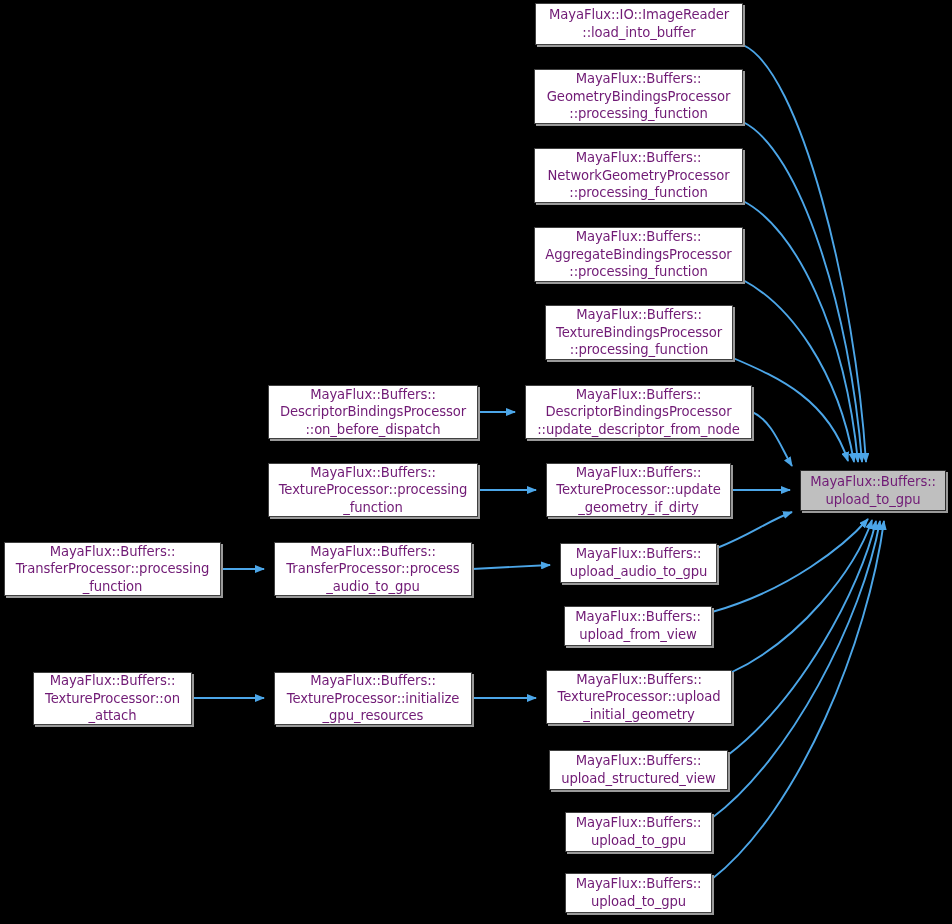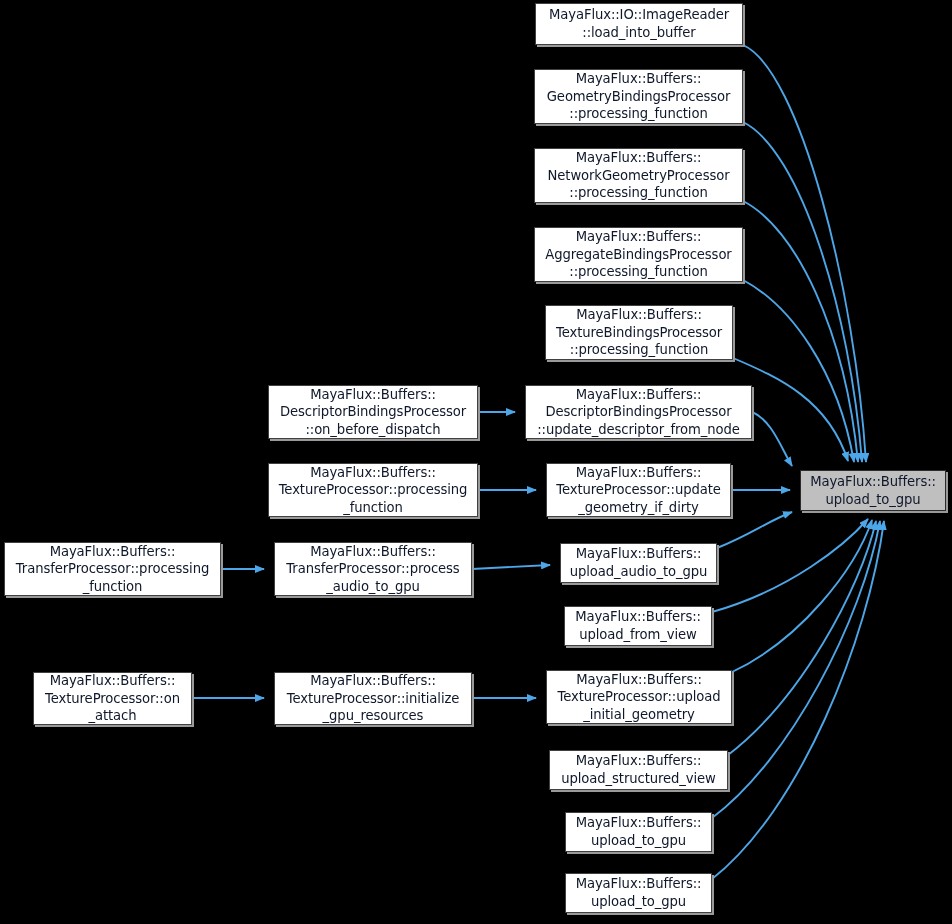--- a/index.html
+++ b/index.html
@@ -25,21 +25,21 @@
   .node {
     position: absolute;
     box-sizing: border-box;
     background: #ffffff;
     border: 1px solid #404040;
     box-shadow: 2px 2px 0 0 #9a9a9a;
     display: flex;
     align-items: center;
     justify-content: center;
     text-align: center;
-    color: #0f172a;
+    color: #701a75;
     font-size: 13.2px;
     line-height: 1.33;
     letter-spacing: -0.1px;
     z-index: 2;
   }
   .node.target {
     background: #bfbfbf;
     border: 1px solid #2b2b2b;
   }
   .node .label {

